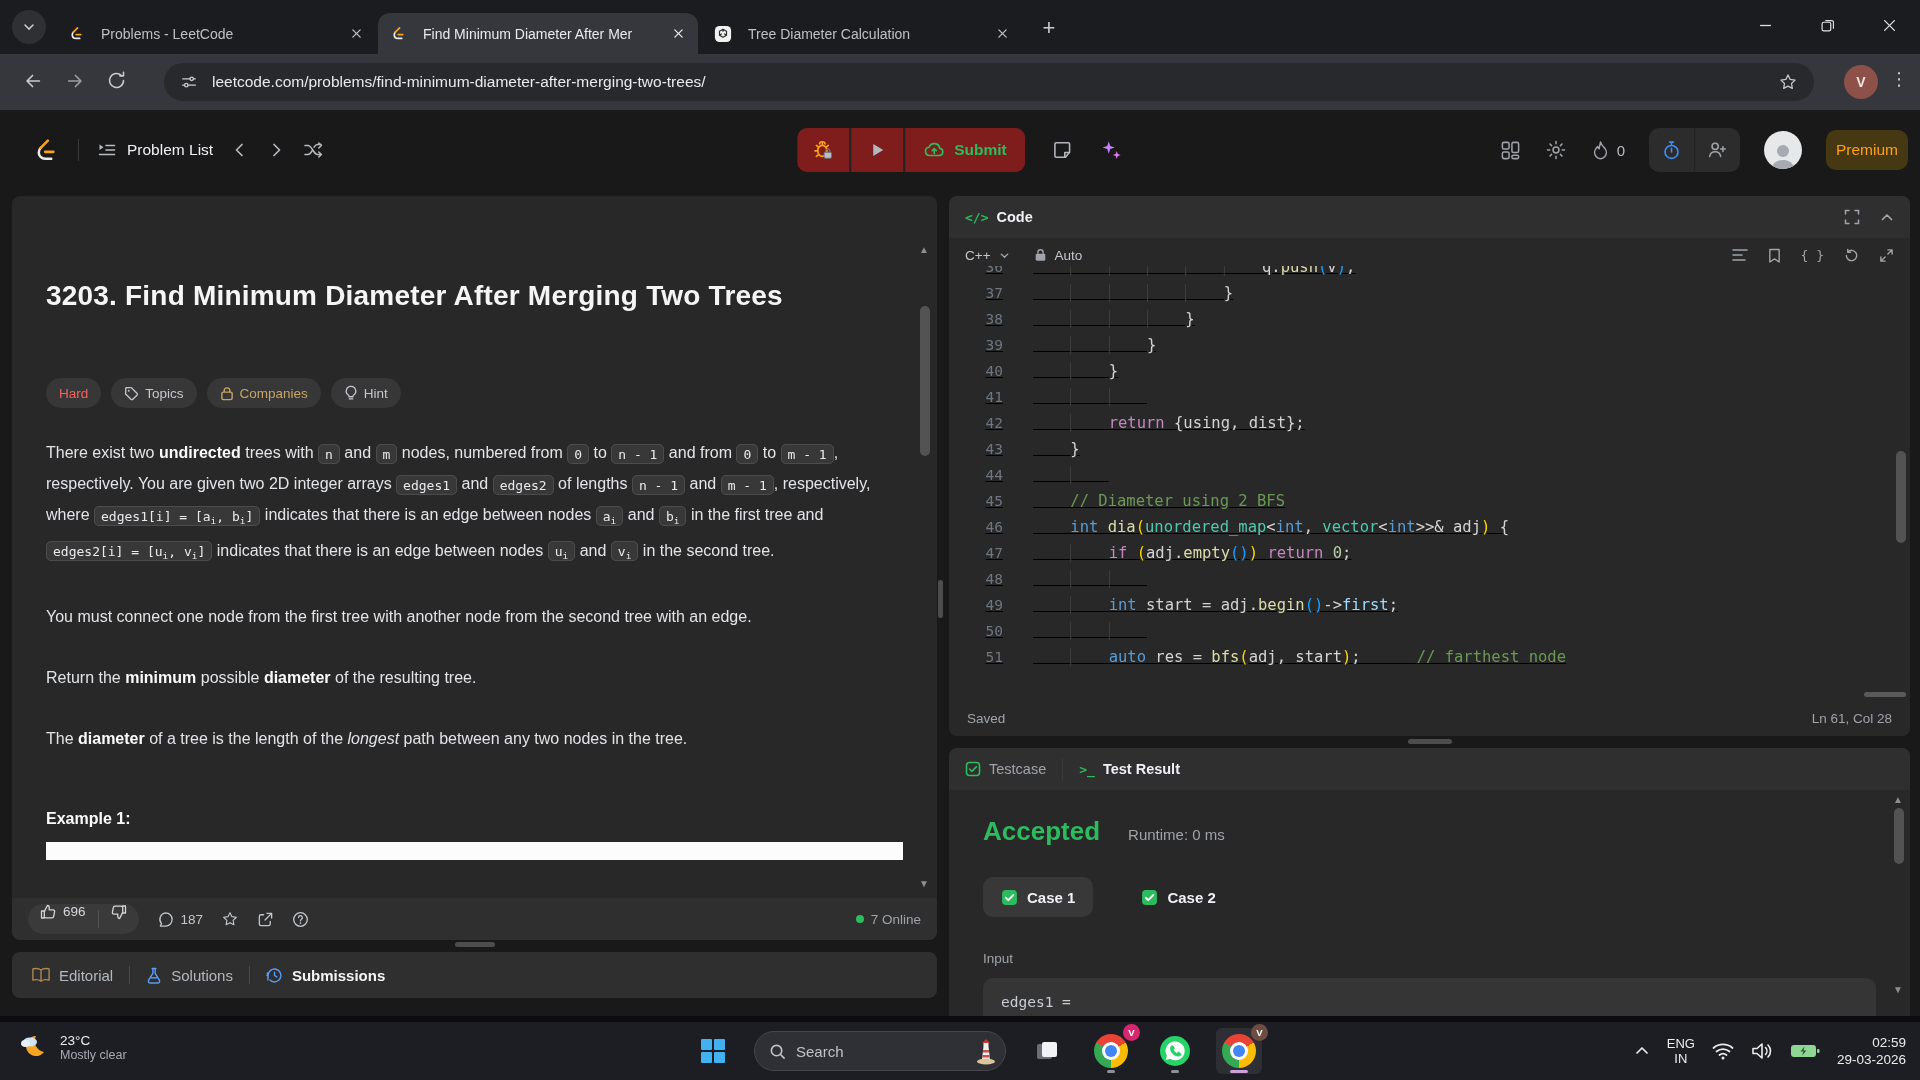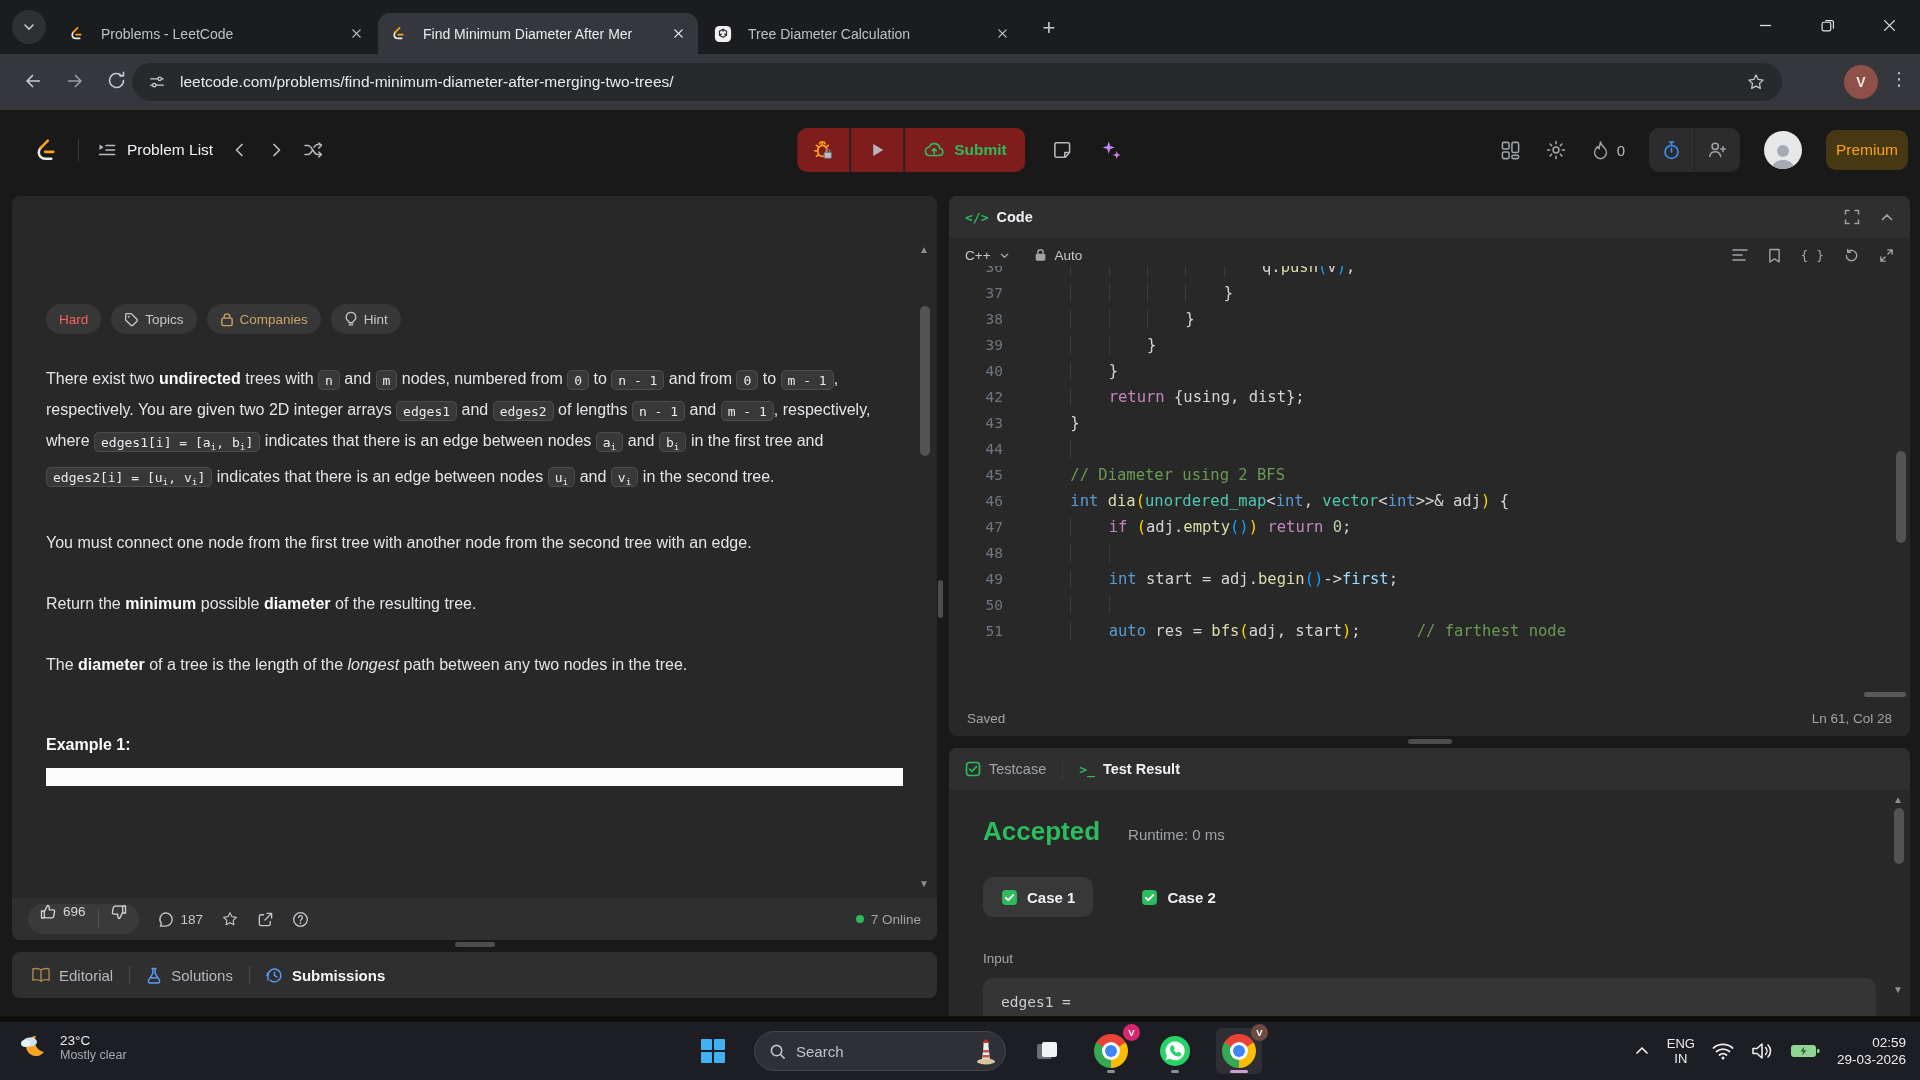--- a/index.html
+++ b/index.html
@@ -14,21 +14,21 @@
        box-sizing:border-box;color:#bdc1c6;font-size:14px;border-radius:12px 12px 0 0;}
   .tab.active{background:#36373c;color:#e8eaed;}
   .tab .ttl{flex:1;white-space:nowrap;overflow:hidden;margin:0 16px;}
   .tabx{width:24px;height:24px;border-radius:50%;display:flex;align-items:center;justify-content:center;color:inherit;}
   .newtab{position:absolute;left:1034px;top:13px;width:30px;height:30px;border-radius:50%;display:flex;align-items:center;
           justify-content:center;color:#c9cacf;font-size:22px;}
   .winctl{position:absolute;top:0;right:0;height:50px;display:flex;}
   .wbtn{width:62px;height:50px;display:flex;align-items:center;justify-content:center;color:#dfe1e5;font-size:17px;}
   .urlbar{position:absolute;top:54px;left:0;right:0;height:56px;background:#36373c;}
   .navico{position:absolute;top:16px;color:#c9cacf;}
-  .omni{position:absolute;left:132px;top:9px;width:1650px;height:38px;background:#28292d;border-radius:19px;
+  .omni{position:absolute;left:164px;top:9px;width:1650px;height:38px;background:#28292d;border-radius:19px;
         display:flex;align-items:center;color:#e8eaed;}
   .url{font-size:15.5px;color:#e8eaed;margin-left:14px;}
   .omni .grow{flex:1}
   .profile{position:absolute;right:42px;top:11px;width:34px;height:34px;border-radius:50%;background:#8d5149;
            color:#f3e6e1;display:flex;align-items:center;justify-content:center;font-size:14px;font-weight:bold;}
   .kebab{position:absolute;right:12px;top:14px;color:#c9cacf;font-size:18px;letter-spacing:0;}
   
   .lchead{position:absolute;top:110px;left:0;right:0;height:80px;background:#191919;}
   .lcleft{position:absolute;left:32px;top:0;height:80px;display:flex;align-items:center;gap:18px;color:#b8bcc2;}
   .vdiv{width:1px;height:22px;background:#3a3a3a;}
@@ -82,21 +82,21 @@
   .ebar-item.active{color:#f5f5f5;font-weight:bold;}
   .ebar-div{width:1px;height:18px;background:#4a4a4a;}
   
   .code-panel{left:949px;top:6px;width:961px;height:540px;}
   .phead-right{margin-left:auto;display:flex;align-items:center;gap:20px;color:#9fa4aa;}
   .codebar{height:34px;display:flex;align-items:center;padding:0 16px;gap:8px;color:#c3c7cd;font-size:13.5px;}
   .codebar .ric{margin-left:auto;display:flex;gap:20px;align-items:center;color:#9fa4aa;}
   .mono{font-family:"DejaVu Sans Mono",monospace;}
   .editor{position:absolute;top:70px;left:0;right:16px;height:428px;overflow:hidden;
           font-family:"DejaVu Sans Mono",monospace;font-size:15.5px;line-height:26px;}
-  .cl{display:flex;white-space:pre;}
+  .cl{display:flex;white-space:pre;text-decoration:underline;}
   .ln{width:54px;text-align:right;color:#6e7681;font-size:14.5px;flex:none;}
   .ct{padding-left:30px;color:#d4d4d4;}
   .ig{border-left:1px solid #3c3c3c;}
   .tk-pl{color:#d4d4d4}.tk-kw{color:#c586c0}.tk-ty{color:#569cd6}.tk-cl{color:#4ec9b0}
   .tk-fn{color:#dcdcaa}.tk-cm{color:#6a9955}.tk-nu{color:#b5cea8}.tk-mb{color:#9cdcfe}
   .tk-py{color:#ffd700}.tk-pb{color:#179fff}
   .statusbar{position:absolute;left:0;right:0;bottom:0;height:36px;display:flex;align-items:center;
              padding:0 18px;box-sizing:border-box;color:#9fa4aa;font-size:13.5px;background:#282828;}
   .statusbar .pos{margin-left:auto;}
   .vscroll{position:absolute;width:10px;border-radius:5px;background:#535353;}
@@ -355,20 +355,21 @@
           </svg>
       </div>
       <div class="premium">Premium</div>
     </div>
   </div>
 
   <div class="workspace">
 
     <div class="panel desc-panel">
       <div class="desc-body">
+        <div class="ptitle">3203. Find Minimum Diameter After Merging Two Trees</div>
         <div class="badges">
           <div class="badge hard">Hard</div>
           <div class="badge">
             <svg width="15" height="15" viewBox="0 0 16 16">
                 <path d="M1.8 7.2V2.6a.8.8 0 0 1 .8-.8h4.6a1.4 1.4 0 0 1 1 .4l5.6 5.6a1.4 1.4 0 0 1 0 2l-4.4 4.4a1.4 1.4 0 0 1-2 0L1.8 8.6a1.4 1.4 0 0 1 0-1.4z" fill="none" stroke="#c3c7cd" stroke-width="1.4"></path>
                 <circle cx="5" cy="5" r="1" fill="#c3c7cd"></circle>
               </svg>
             <span>Topics</span>
           </div>
           <div class="badge comp">
@@ -515,20 +516,21 @@
             </svg>
         </div>
       </div>
       <div class="editor">
         <div style="margin-top:-12px;">
             <div class="cl"><span class="ln">36</span><span class="ct"><span class="i0">    </span><span class="ig">    </span><span class="ig">    </span><span class="ig">    </span><span class="ig">    </span><span class="ig">    </span><span class="tk-pl">q.</span><span class="tk-fn">push</span><span class="tk-pb">(</span><span class="tk-pl">v</span><span class="tk-pb">)</span><span class="tk-pl">;</span></span></div>
             <div class="cl"><span class="ln">37</span><span class="ct"><span class="i0">    </span><span class="ig">    </span><span class="ig">    </span><span class="ig">    </span><span class="ig">    </span><span class="tk-pl">}</span></span></div>
             <div class="cl"><span class="ln">38</span><span class="ct"><span class="i0">    </span><span class="ig">    </span><span class="ig">    </span><span class="ig">    </span><span class="tk-pl">}</span></span></div>
             <div class="cl"><span class="ln">39</span><span class="ct"><span class="i0">    </span><span class="ig">    </span><span class="ig">    </span><span class="tk-pl">}</span></span></div>
             <div class="cl"><span class="ln">40</span><span class="ct"><span class="i0">    </span><span class="ig">    </span><span class="tk-pl">}</span></span></div>
+            <div class="cl"><span class="ln">41</span><span class="ct"><span class="i0">    </span><span class="ig">    </span><span class="ig">    </span></span></div>
             <div class="cl"><span class="ln">42</span><span class="ct"><span class="i0">    </span><span class="ig">    </span><span class="tk-kw">return</span><span class="tk-pl"> {using, dist};</span></span></div>
             <div class="cl"><span class="ln">43</span><span class="ct"><span class="i0">    </span><span class="tk-pl">}</span></span></div>
             <div class="cl"><span class="ln">44</span><span class="ct"><span class="i0">    </span><span class="ig">    </span></span></div>
             <div class="cl"><span class="ln">45</span><span class="ct"><span class="i0">    </span><span class="tk-cm">// Diameter using 2 BFS</span></span></div>
             <div class="cl"><span class="ln">46</span><span class="ct"><span class="i0">    </span><span class="tk-ty">int</span><span class="tk-pl"> </span><span class="tk-fn">dia</span><span class="tk-py">(</span><span class="tk-cl">unordered_map</span><span class="tk-pl">&lt;</span><span class="tk-ty">int</span><span class="tk-pl">, </span><span class="tk-cl">vector</span><span class="tk-pl">&lt;</span><span class="tk-ty">int</span><span class="tk-pl">&gt;&gt;&amp; adj</span><span class="tk-py">)</span><span class="tk-pl"> {</span></span></div>
             <div class="cl"><span class="ln">47</span><span class="ct"><span class="i0">    </span><span class="ig">    </span><span class="tk-kw">if</span><span class="tk-pl"> </span><span class="tk-py">(</span><span class="tk-pl">adj.</span><span class="tk-fn">empty</span><span class="tk-pb">(</span><span class="tk-pb">)</span><span class="tk-py">)</span><span class="tk-pl"> </span><span class="tk-kw">return</span><span class="tk-pl"> </span><span class="tk-nu">0</span><span class="tk-pl">;</span></span></div>
             <div class="cl"><span class="ln">48</span><span class="ct"><span class="i0">    </span><span class="ig">    </span><span class="ig">    </span></span></div>
             <div class="cl"><span class="ln">49</span><span class="ct"><span class="i0">    </span><span class="ig">    </span><span class="tk-ty">int</span><span class="tk-pl"> start = adj.</span><span class="tk-fn">begin</span><span class="tk-pb">(</span><span class="tk-pb">)</span><span class="tk-pl">-&gt;</span><span class="tk-mb">first</span><span class="tk-pl">;</span></span></div>
             <div class="cl"><span class="ln">50</span><span class="ct"><span class="i0">    </span><span class="ig">    </span><span class="ig">    </span></span></div>
             <div class="cl"><span class="ln">51</span><span class="ct"><span class="i0">    </span><span class="ig">    </span><span class="tk-ty">auto</span><span class="tk-pl"> res = </span><span class="tk-fn">bfs</span><span class="tk-py">(</span><span class="tk-pl">adj, start</span><span class="tk-py">)</span><span class="tk-pl">;</span><span class="tk-pl">      </span><span class="tk-cm">// farthest node</span></span></div>

